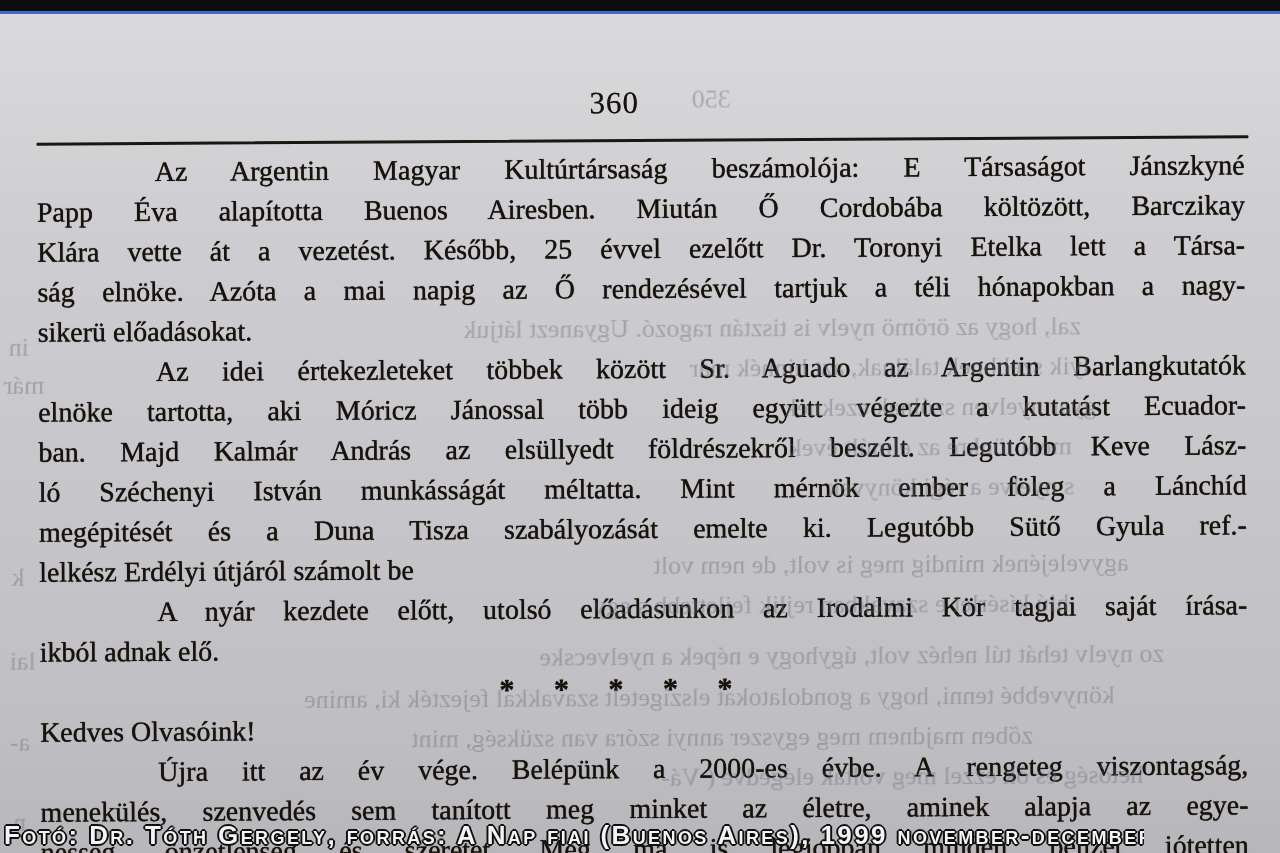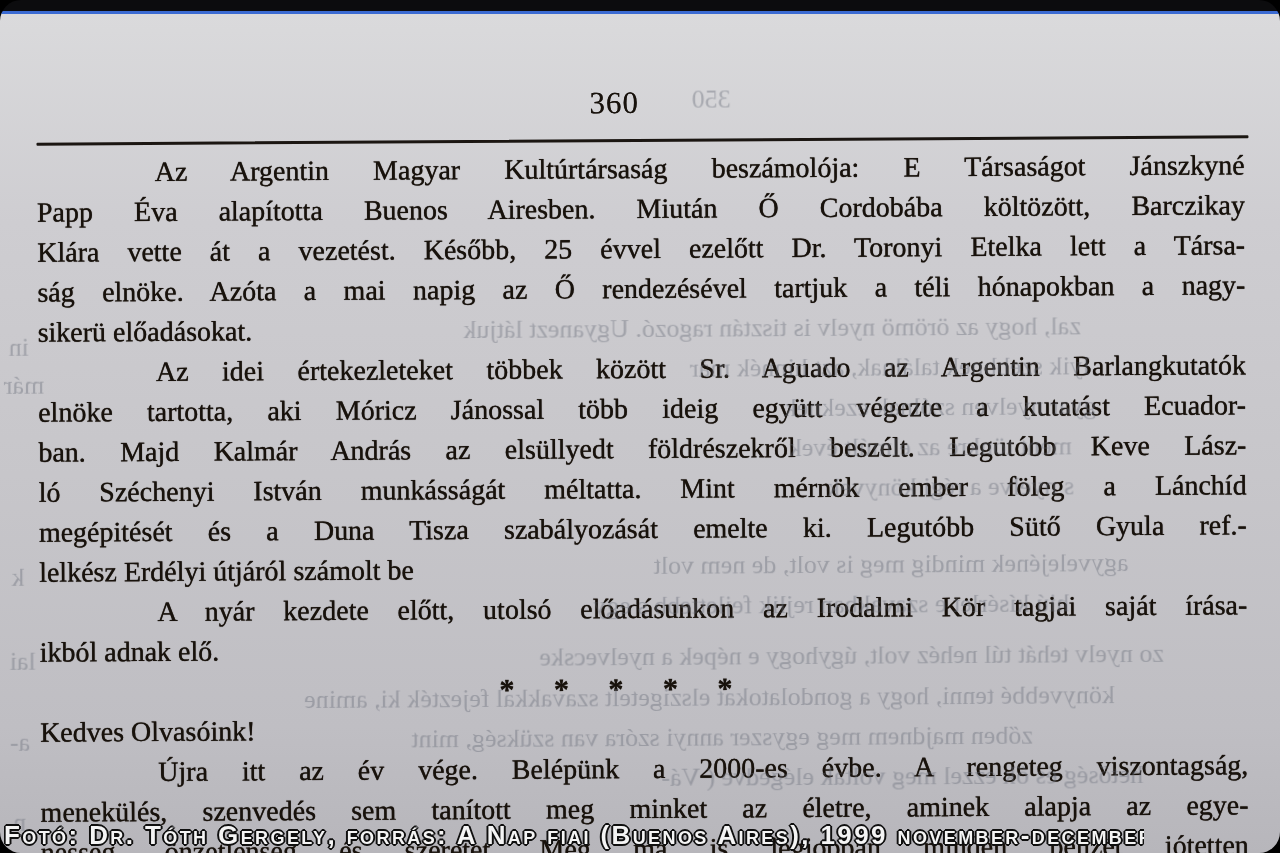--- a/index.html
+++ b/index.html
@@ -1,20 +1,20 @@
 <!DOCTYPE html>
 <html style="--edge-blue: #3a6ad2; --ink: #18120c; --caption-fill: #f4f4f4; --caption-outline: #101010; --paper: #c7c6ca;"><head>
 <meta charset="utf-8">
 <style>
   html,body{margin:0;padding:0;}
   body{
     width:1280px;height:853px;overflow:hidden;background:#000;
     font-family:"Liberation Serif", serif;
   }
-  .photo{position:absolute;inset:0;width:1280px;height:853px;overflow:hidden;border-radius:21px;}
+  .photo{position:absolute;inset:0;width:1280px;height:853px;overflow:hidden;}
   .top-strip{
     position:absolute;top:0;left:0;right:0;height:11px;
     background:#0c0c0e;border-bottom:3px solid var(--edge-blue,#3a6ad2);
     z-index:5;
   }
   .page{
     position:absolute;top:13px;left:0;right:0;bottom:0;
     background:linear-gradient(180deg,#dadadc 0%,#cecdd1 25%,#c7c6ca 55%,#bfbec3 85%,#b7b6bb 100%);
   }
   .content{

